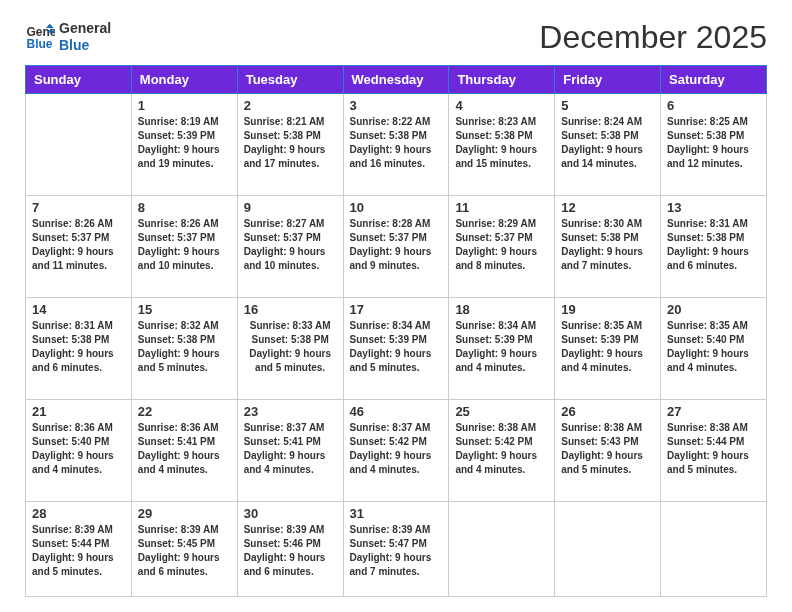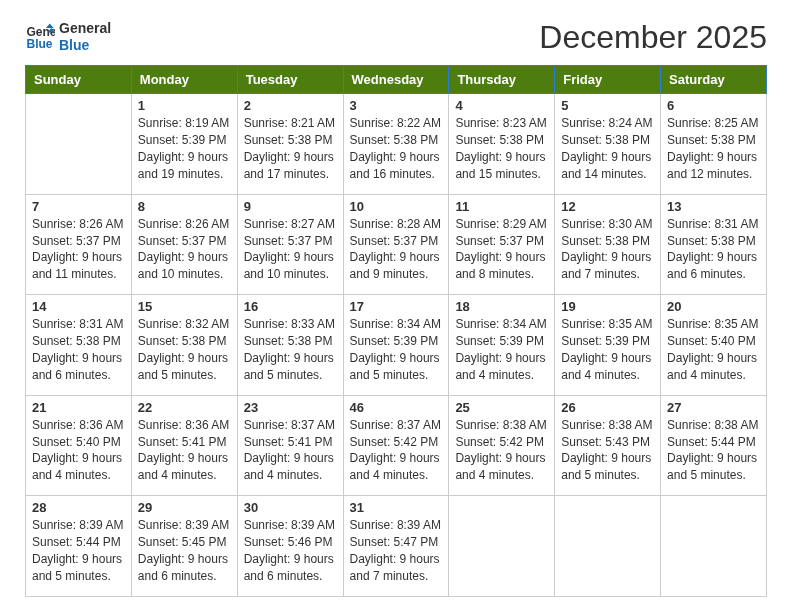--- a/index.html
+++ b/index.html
@@ -46,21 +46,21 @@
       color: #555;
     }
     .calendar {
       flex: 1;
       border: 1px solid #ccc;
       border-collapse: collapse;
       width: 100%;
       table-layout: fixed;
     }
     .calendar th {
-      background-color: #4d7c0f;
+      background-color: #6d28d9;
       color: white;
       text-align: left;
       padding: 6px 8px;
       font-size: 13px;
       font-weight: 600;
       border: 1px solid #2b7dd4;
     }
     .calendar td {
       border: 1px solid #ccc;
       vertical-align: top;
@@ -69,23 +69,24 @@
       color: #333;
       height: 88px;
     }
     .day-num {
       font-weight: bold;
       font-size: 13px;
       display: block;
       margin-bottom: 2px;
     }
     .day-info {
-      font-size: 12px;
+      font-size: 10px;
       line-height: 1.4;
       color: #333;
+      font-weight: bold;
     }
     .empty-cell {
       background: #fff;
     }
     tr:last-child td {
       height: 80px;
     }
   </style>
 </head>
 <body>
@@ -228,21 +229,21 @@
           </td>
           <td>
             <span class="day-num">15</span>
             <div class="day-info" style="white-space: pre-line;">Sunrise: 8:32 AM
 Sunset: 5:38 PM
 Daylight: 9 hours
 and 5 minutes.</div>
           </td>
           <td>
             <span class="day-num">16</span>
-            <div class="day-info" style="white-space: pre-line;">Sunrise: 8:33 AM
+            <div class="day-info" style="white-space: pre-line; text-align: center;">Sunrise: 8:33 AM
 Sunset: 5:38 PM
 Daylight: 9 hours
 and 5 minutes.</div>
           </td>
           <td>
             <span class="day-num">17</span>
             <div class="day-info" style="white-space: pre-line;">Sunrise: 8:34 AM
 Sunset: 5:39 PM
 Daylight: 9 hours
 and 5 minutes.</div>

